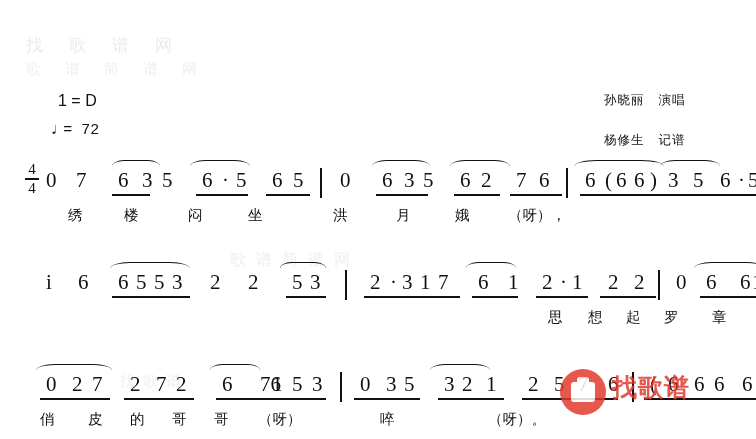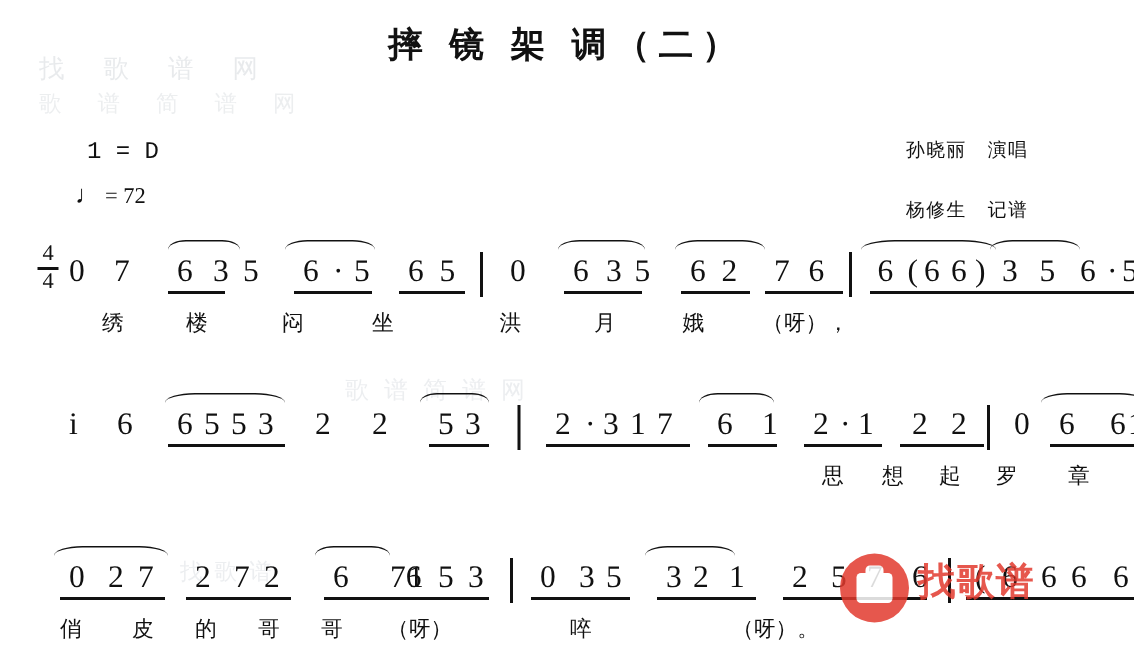--- a/index.html
+++ b/index.html
@@ -21,25 +21,26 @@
     font-family:"Liberation Serif",serif;
   }
   .subtitle{
     position:absolute;left:0;top:50px;width:756px;
     text-align:center;
     font-size:14px;letter-spacing:1px;
   }
 
   .keysig{
     position:absolute;left:58px;top:92px;
-    font-size:16px;font-family:Liberation Mono, monospace;
+    font-size:16px;font-family:Liberation Sans, sans-serif;
   }
   .tempo{
     position:absolute;left:50px;top:120px;
     font-size:15px;
+    font-family:Liberation Mono, monospace;
   }
   .tempo .note{font-size:17px;margin-right:3px;}
 
   .credit{
     position:absolute;font-size:12.5px;letter-spacing:1px;
   }
   .credit.c1{left:604px;top:92px;}
   .credit.c2{left:604px;top:132px;}
   .credit .role{margin-left:14px;}
 
@@ -135,21 +136,20 @@
 </head>
 <body>
 
 <div class="sheet">
 
   <div class="wm-left">找歌谱网</div>
   <div class="wm-left2">歌谱简谱网</div>
   <div class="wm-mid">歌谱简谱网</div>
   <div class="wm-low">找歌谱</div>
 
-  <div class="title">摔 镜 架 调（二）</div>
 
   <div class="keysig">1 = D</div>
   <div class="tempo">
     <span class="note">♩</span><span>= 72</span>
   </div>
 
   <div class="credit c1">
     <span>孙晓丽</span><span class="role">演唱</span>
   </div>
   <div class="credit c2">

